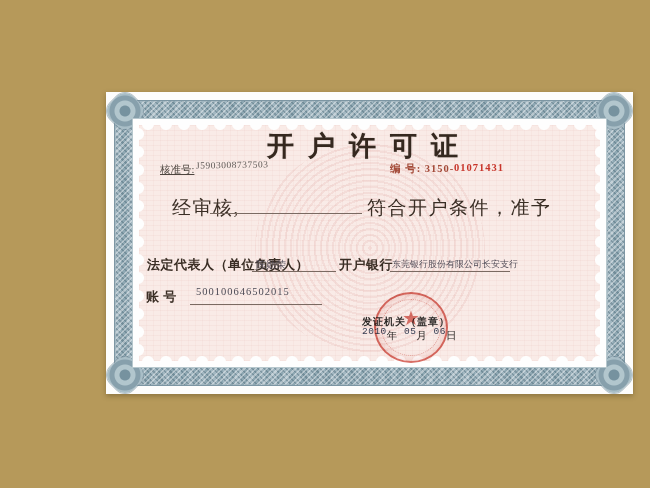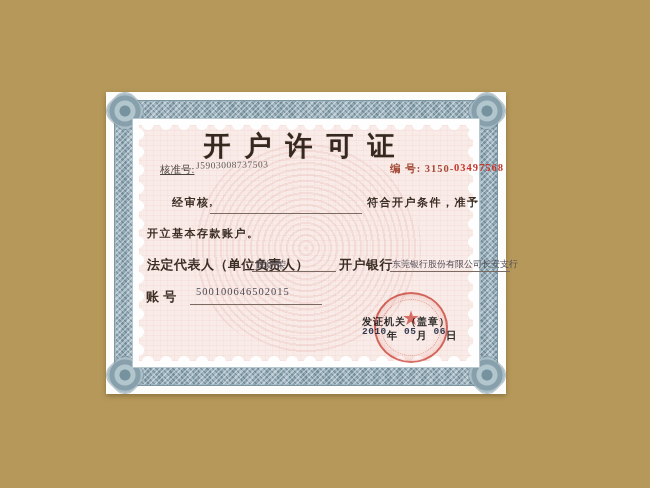--- a/index.html
+++ b/index.html
@@ -2,24 +2,23 @@
 <html><head>
 <meta charset="utf-8">
 <style>
   html,body{margin:0;padding:0;}
   body{
     width:650px;height:488px;overflow:hidden;position:relative;
     background:#b6995a;
     font-family:"Liberation Serif","DejaVu Serif",serif;
   }
   .paper{
-    position:absolute;left:106px;top:92px;width:368px;height:302px;
+    position:absolute;left:106px;top:92px;width:527px;height:302px;
     background:#fdfdfc;
     box-shadow:0 2px 5px rgba(60,45,15,.35);
-    padding-left:32px;
   }
   
   .band{
     position:absolute;inset:8px;
     background:
       repeating-linear-gradient(135deg, rgba(255,255,255,.38) 0 1.5px, rgba(255,255,255,0) 1.5px 4px),
       repeating-linear-gradient(45deg, rgba(55,85,100,.32) 0 1.5px, rgba(0,0,0,0) 1.5px 4px),
       repeating-linear-gradient(90deg,#a2b7c1 0 6px,#8ea7b2 6px 12px);
     border:1px solid #7d96a3;
   }
@@ -68,29 +67,29 @@
   .txt{position:absolute;white-space:nowrap;color:#3c3028;}
   .title{
     left:0;right:0;top:36px;text-align:center;
     font-size:27px;font-weight:bold;letter-spacing:14px;color:#35281f;
     text-shadow:0 0 1px rgba(53,40,31,.4);
   }
   .small-label{font-size:10.5px;color:#4c453f;}
   .approval-val{font-size:9.5px;color:#5f5a57;transform:rotate(-1deg);letter-spacing:.5px;}
   .serial-label{font-size:10.5px;color:#a34a38;font-weight:bold;letter-spacing:1px;}
   .serial-num{font-size:10.5px;color:#c8352b;font-weight:bold;letter-spacing:1px;}
-  .sentence{font-size:11px;font-weight:bold;color:#3a2e25;letter-spacing:1.5px;}
+  .sentence{font-size:19px;font-weight:normal;color:#3a2e25;letter-spacing:1.5px;}
   .fill-value{font-size:10px;color:#524d58;}
   .field-label{font-size:13px;font-weight:bold;color:#3a2e25;letter-spacing:.5px;}
   .uline{position:absolute;border-bottom:1px solid #7a6a62;height:0;}
   .acct-num{font-size:10.5px;color:#4c4a55;letter-spacing:1px;}
 
   
   .issuer-label{font-size:10px;font-weight:bold;color:#2d2a28;letter-spacing:1px;}
-  .date-line{font-size:10.5px;color:#2d2a28;font-weight:bold;letter-spacing:2px;}
+  .date-line{font-size:10.5px;color:#2d2a28;font-weight:normal;letter-spacing:2px;}
   .date-line .num{
     position:relative;top:-5px;color:#343c52;letter-spacing:.5px;
     font-family:"Liberation Mono","DejaVu Sans Mono",monospace;font-size:9.5px;
   }
 
   
   .seal{
     position:absolute;left:268px;top:200px;width:70px;height:67px;
     border:2.5px solid rgba(207,74,63,.8);border-radius:50%;
     box-shadow:inset 0 0 9px rgba(207,74,63,.25);
@@ -125,27 +124,26 @@
       </div>
     </div>
   </div>
 
   <div class="txt title">开户许可证</div>
 
   <div class="txt small-label" style="left:54px;top:71px;text-decoration:underline;">核准号:</div>
   <div class="txt approval-val" style="left:90px;top:68px;">J5903008737503</div>
 
   <div class="txt serial-label" style="left:284px;top:70px;">编 号: 3150-</div>
-  <div class="txt serial-num" style="left:348px;top:70px;">03497568</div>
+  <div class="txt serial-num" style="left:348px;top:70px;">01071431</div>
 
   <div class="txt sentence" style="left:66px;top:103px;">经审核,</div>
   <div class="uline" style="left:104px;top:121px;width:152px;"></div>
   <div class="txt sentence" style="left:261px;top:103px;">符合开户条件，准予</div>
 
-  <div class="txt sentence" style="left:41px;top:134px;">开立基本存款账户。</div>
 
   <div class="txt field-label" style="left:41px;top:164px;">法定代表人（单位负责人）</div>
   <div class="txt fill-value" style="left:150px;top:166px;">陈勋荣</div>
   <div class="uline" style="left:146px;top:179px;width:84px;"></div>
 
   <div class="txt field-label" style="left:233px;top:164px;">开户银行</div>
   <div class="txt fill-value" style="left:286px;top:166px;font-size:9px;">东莞银行股份有限公司长安支行</div>
   <div class="uline" style="left:284px;top:179px;width:120px;"></div>
 
   <div class="txt field-label" style="left:40px;top:196px;">账  号</div>

